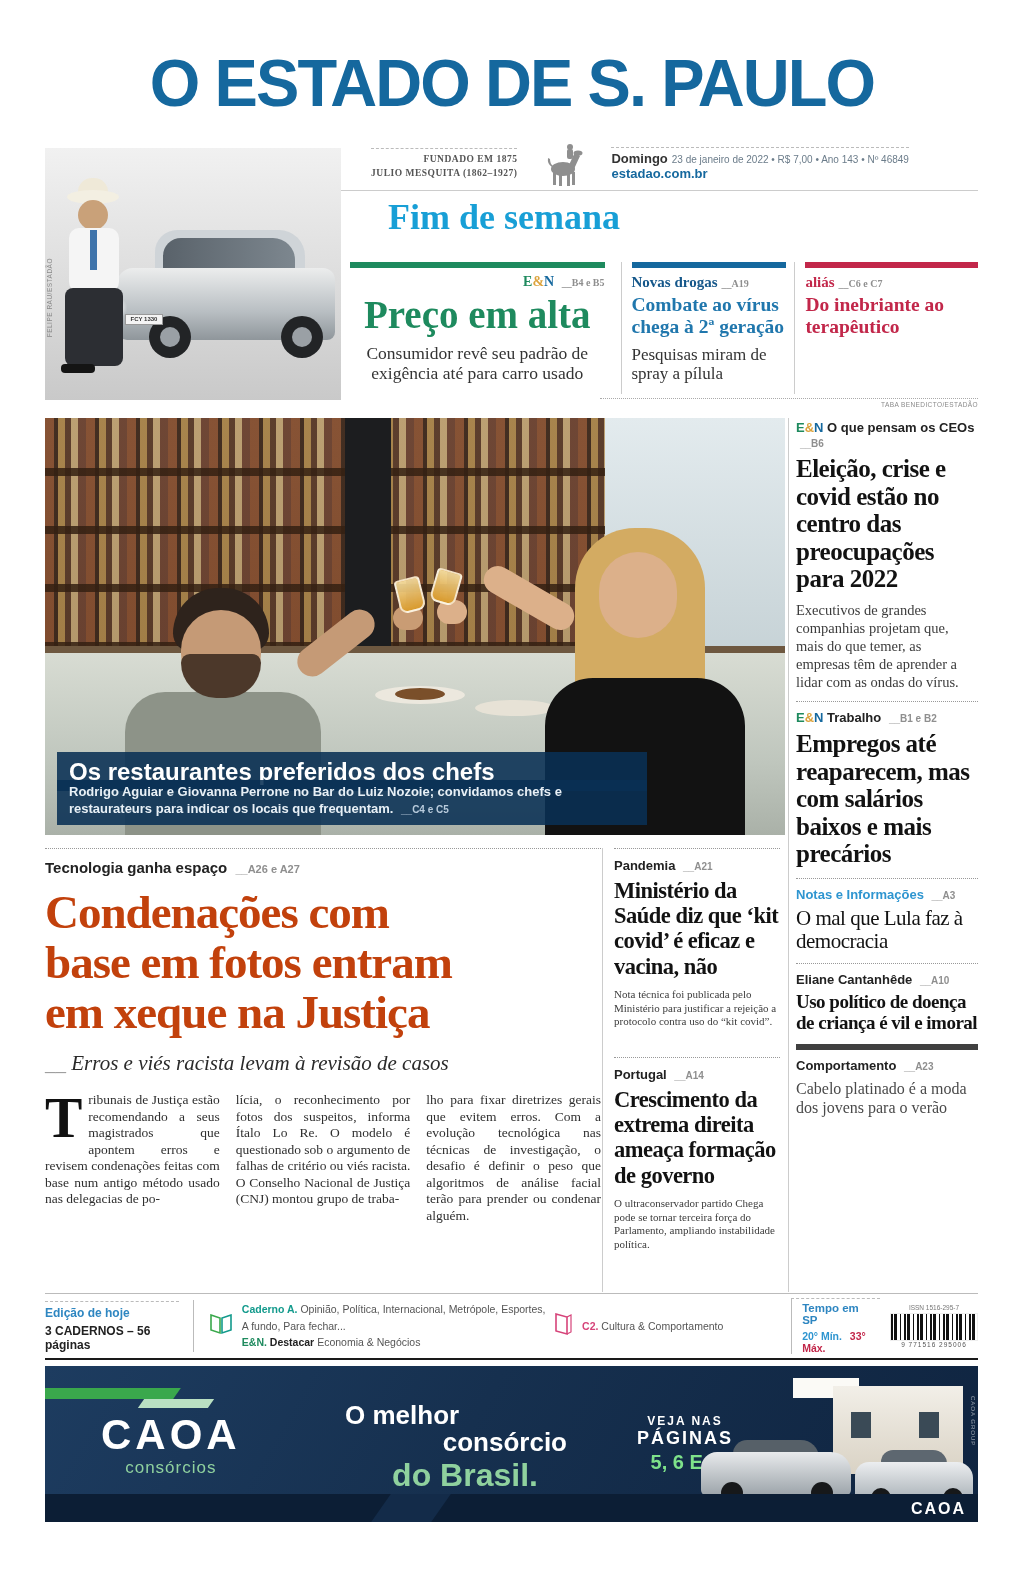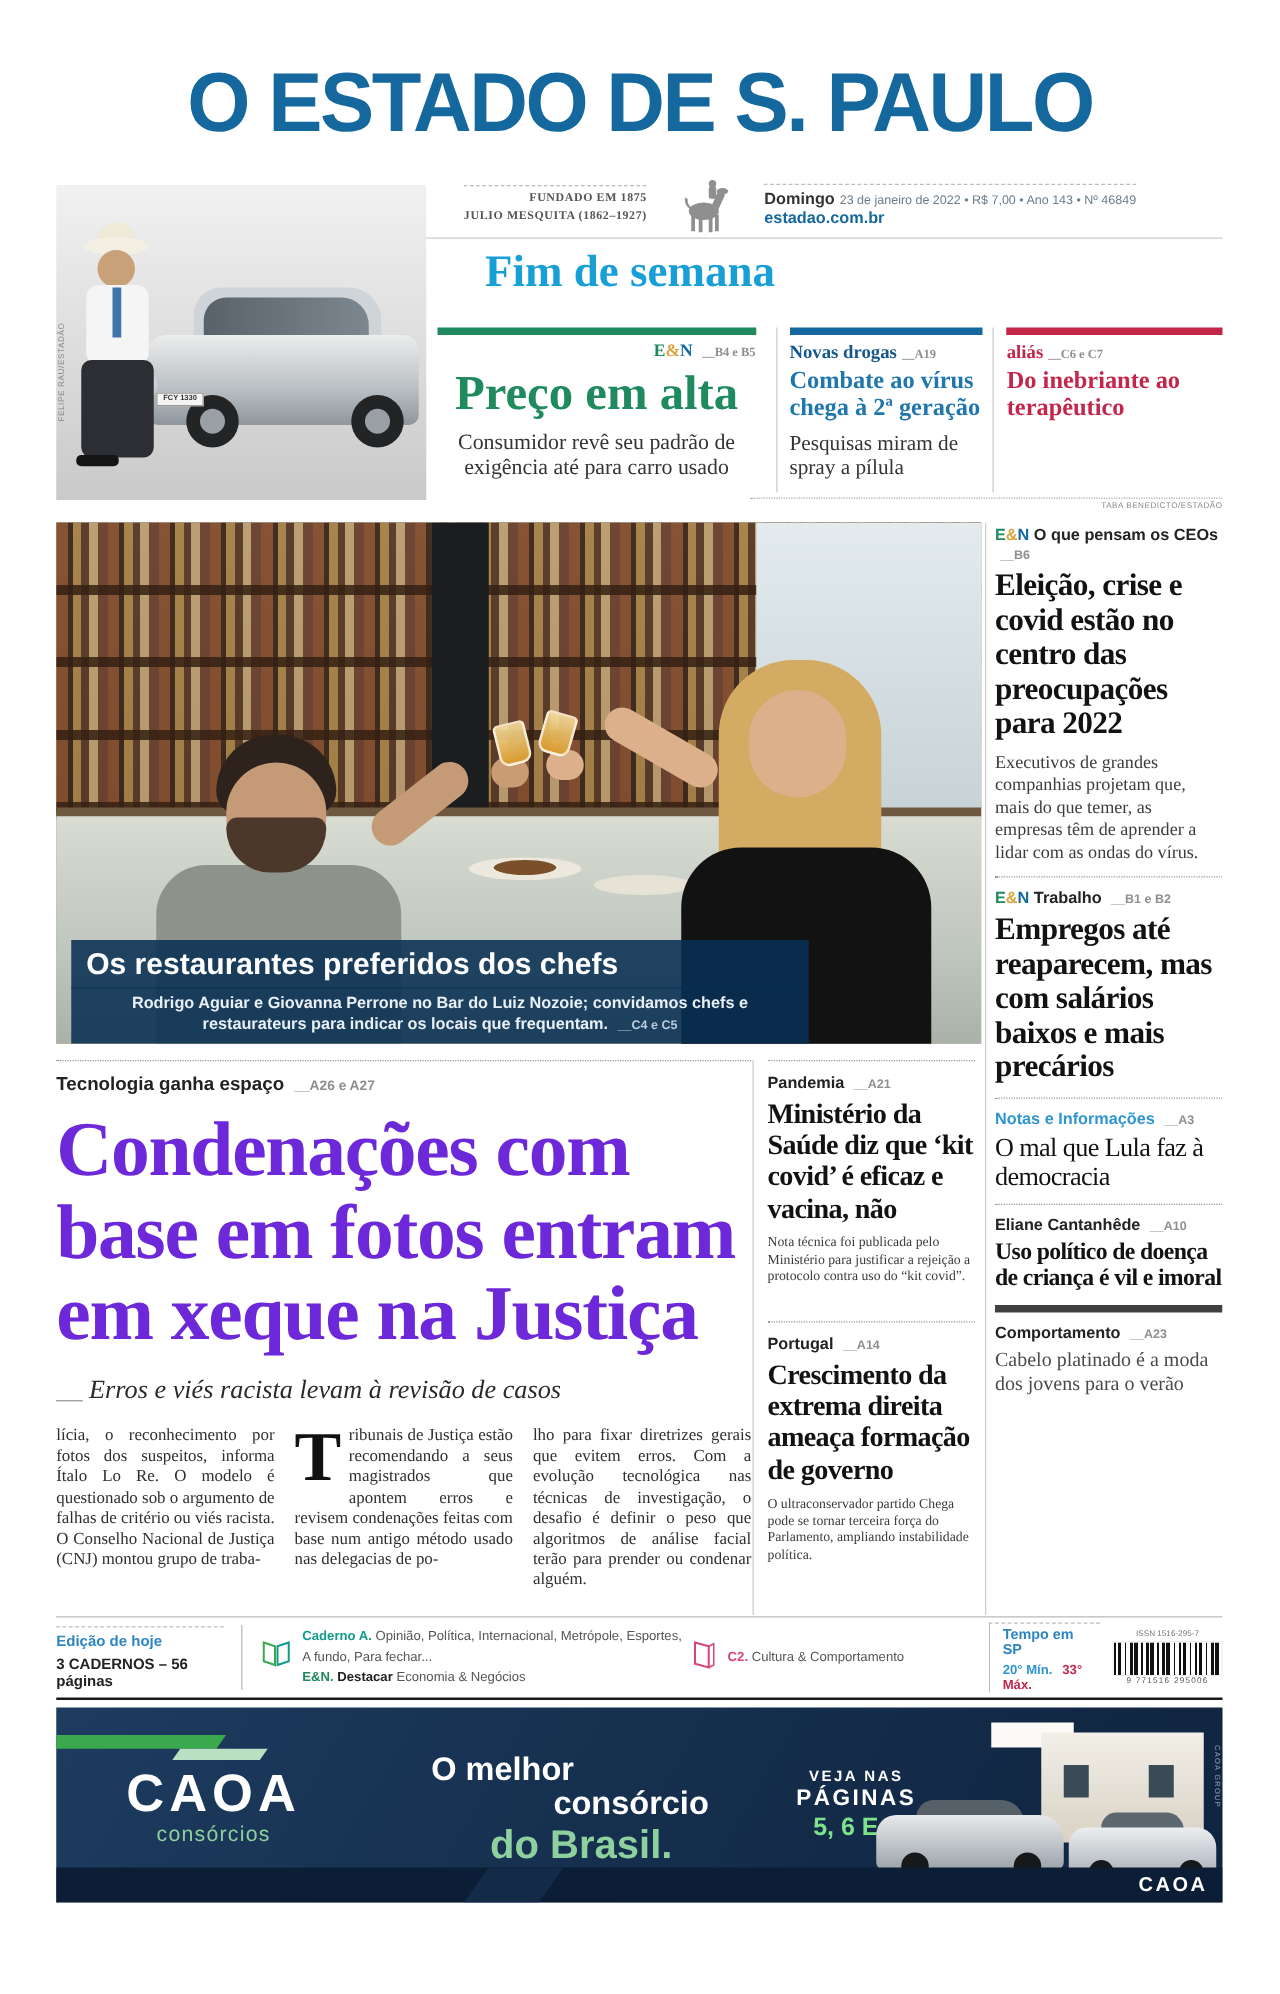--- a/index.html
+++ b/index.html
@@ -82,21 +82,21 @@
   .mp-wo-hairback { position:absolute; left:60px; top:0; width:130px; height:200px; border-radius:60px 60px 30px 30px; background:#d3ab62; }
   .mp-wo-face { position:absolute; left:84px; top:24px; width:78px; height:86px; border-radius:40px; background:#dcb08a; }
   .mp-wo-top { position:absolute; left:30px; top:150px; width:200px; height:160px; border-radius:48px 48px 0 0; background:#121212; }
   .mp-wo-arm { position:absolute; left:-36px; top:56px; width:100px; height:28px; border-radius:16px; background:#dcb08a; transform:rotate(30deg); }
   .mp-glass { position:absolute; width:26px; height:34px; border-radius:4px 4px 8px 8px; background:linear-gradient(180deg,rgba(246,222,160,.9),#d89a2e); border:2px solid rgba(255,255,255,.7); }
   .g1 { left:352px; top:160px; transform:rotate(-14deg); } .g2 { left:388px; top:152px; transform:rotate(16deg); }
   .mp-hand { position:absolute; width:30px; height:24px; border-radius:12px; background:#c99c74; }
   .h1 { left:348px; top:188px; } .h2 { left:392px; top:182px; background:#dcb08a; }
   .caption { position:absolute; left:12px; bottom:44px; width:590px; background:rgba(9,48,84,.88); padding:6px 12px 5px; }
   .caption-title { color:#fff; font-weight:bold; font-size:24px; }
-  .caption-sub { position:absolute; left:12px; bottom:0; width:590px; background:rgba(9,48,84,.88); padding:4px 12px 7px; color:#e8f0f6; font-size:13px; font-weight:bold; line-height:1.3;text-align:center; }
+  .caption-sub { position:absolute; left:12px; bottom:10px; width:590px; background:rgba(9,48,84,.88); padding:4px 12px 7px; color:#e8f0f6; font-size:13px; font-weight:bold; line-height:1.3; }
   .caption-sub .ref { color:#b9cbdc; }
 
   
   .rail { position:absolute; left:796px; top:418px; width:182px; height:874px; overflow:hidden; }
   .rail-rule { position:absolute; left:788px; top:418px; height:874px; border-left:1px solid #ccc; }
   .blk { padding:8px 0 10px; }
   .blk + .blk { border-top:1px dotted #999; }
   .kick-line { font-size:13px; font-weight:bold; color:#222; }
   .kick-line .blue { color:#2e95d0; }
   .rail-head { font-family:"Liberation Serif",serif; font-weight:bold; font-size:25px; line-height:1.1; color:#121212; margin-top:5px; letter-spacing:-.5px; }
@@ -105,21 +105,21 @@
   .quote-text { font-family:"Liberation Serif",serif; font-weight:bold; font-style:italic; font-size:16.5px; line-height:1.2; color:#1c1c1c; }
   .quote-author { font-size:13px; font-weight:bold; color:#4aa3d8; margin-top:4px; }
   .quote-role { font-family:"Liberation Serif",serif; font-size:14.5px; color:#333; }
   .blk.bluetop { border-top:6px solid #404040; }
   .rail-text { font-family:"Liberation Serif",serif; font-size:16px; line-height:1.2; color:#4a4a4a; margin-top:6px; }
 
   
   .lead { position:absolute; left:45px; top:848px; width:556px; }
   .lead-toprule { border-top:1px dotted #999; padding-top:10px; }
   .lead-kick { font-size:15px; font-weight:bold; color:#222; }
-  .lead-head { font-family:"Liberation Serif",serif; font-weight:bold; font-size:62px; line-height:1.06; letter-spacing:-1px; color:#6d28d9; margin-top:12px; white-space:pre-line; }
+  .lead-head { font-family:"Liberation Serif",serif; font-weight:bold; font-size:47px; line-height:1.06; letter-spacing:-1px; color:#c2410c; margin-top:12px; white-space:pre-line; }
   .lead-sub { font-family:"Liberation Serif",serif; font-style:italic; font-size:21px; color:#2a2a2a; margin-top:14px; text-align:left; }
   .lead-sub .mark { color:#9a9a9a; font-style:normal; }
   .cols { display:flex; gap:16px; margin-top:16px; }
   .col { width:175px; font-family:"Liberation Serif",serif; font-size:13.5px; line-height:1.22; color:#2f2f2f; text-align:justify; }
   .col.first::first-letter { float:left; font-size:56px; line-height:.82; font-weight:bold; padding:4px 6px 0 0; color:#111; }
   .midrule { position:absolute; left:602px; top:848px; height:444px; border-left:1px solid #ccc; }
 
   
   .midcol { position:absolute; left:614px; top:848px; width:166px; }
   .mid-blk { border-top:1px dotted #999; padding:9px 0 14px; }
@@ -352,22 +352,22 @@
       </div>
     </div>
     <div class="lead-head">Condenações com
 base em fotos entram
 em xeque na Justiça</div>
     <div class="lead-sub">
       <span class="mark">__</span>
       <span>Erros e viés racista levam à revisão de casos</span>
     </div>
     <div class="cols">
+      <div class="col first">Tribunais de Justiça estão recomendando a seus magistrados que apontem erros e revisem condenações feitas com base num antigo método usado nas delegacias de po-</div>
       <div class="col">lícia, o reconhecimento por fotos dos suspeitos, informa Ítalo Lo Re. O modelo é questionado sob o argumento de falhas de critério ou viés racista. O Conselho Nacional de Justiça (CNJ) montou grupo de traba-</div>
-      <div class="col first">Tribunais de Justiça estão recomendando a seus magistrados que apontem erros e revisem condenações feitas com base num antigo método usado nas delegacias de po-</div>
       <div class="col">lho para fixar diretrizes gerais que evitem erros. Com a evolução tecnológica nas técnicas de investigação, o desafio é definir o peso que algoritmos de análise facial terão para prender ou condenar alguém.</div>
     </div>
   </div>
   <div class="midrule"></div>
 
   <div class="midcol">
     <div class="mid-blk">
       <div class="mid-kick">
         <span>Pandemia</span>
         <span class="ref">__A21</span>

